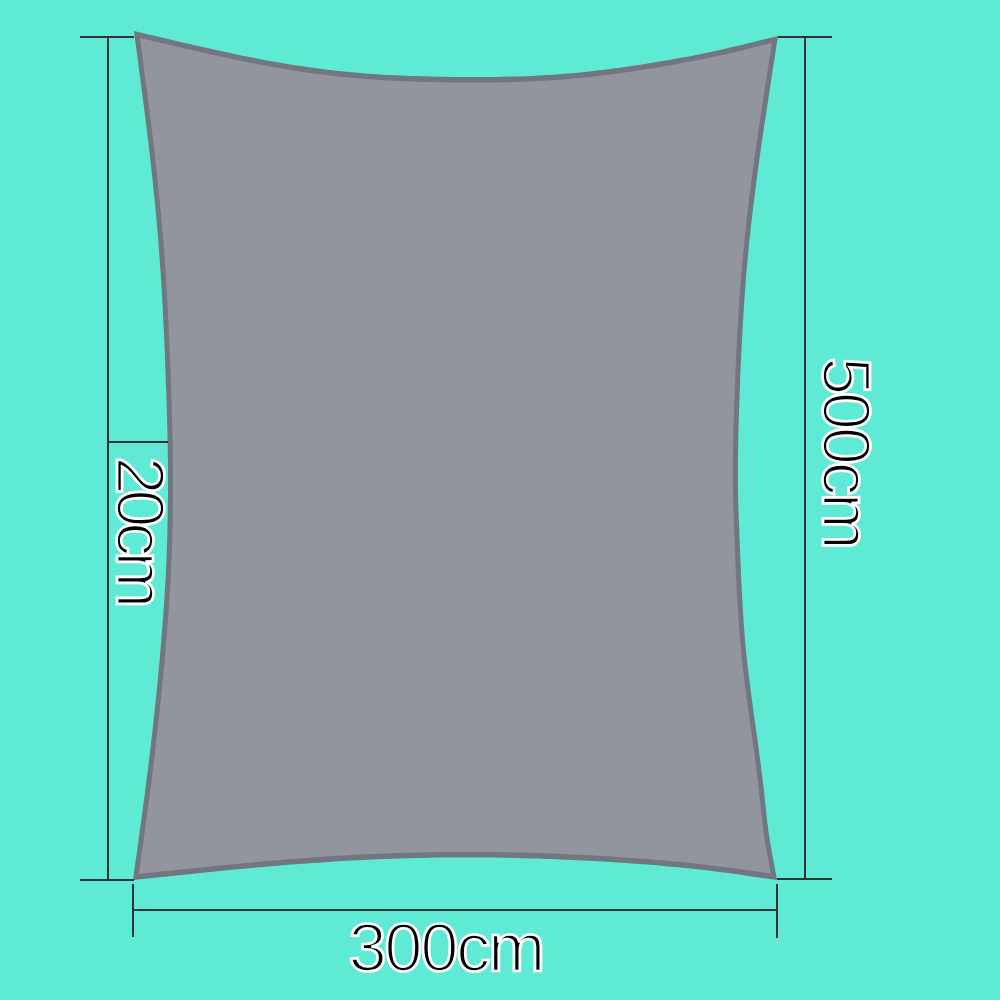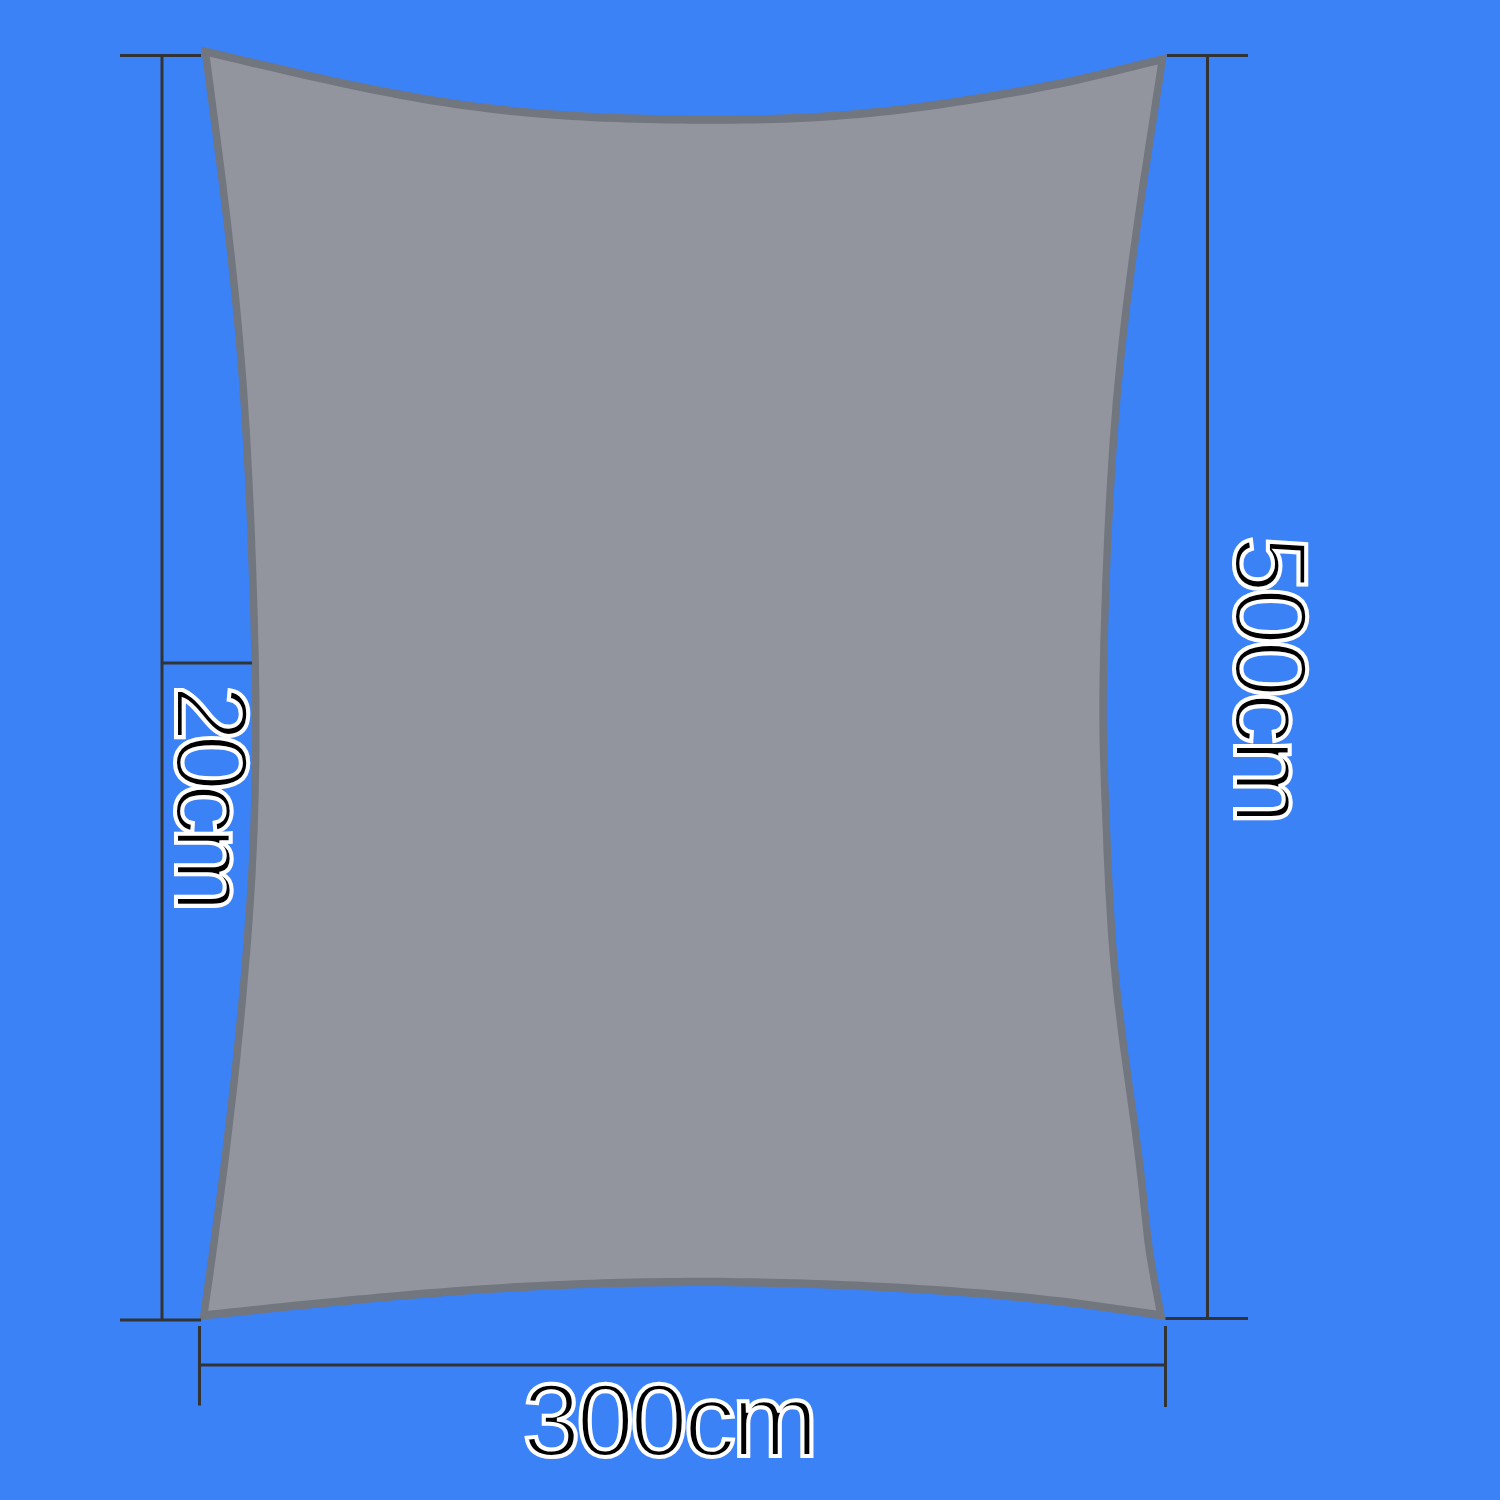--- a/index.html
+++ b/index.html
@@ -1,16 +1,16 @@
 <!DOCTYPE html>
 <html><head>
 <meta charset="utf-8">
 <style>
   html,body{margin:0;padding:0;background:#ffffff;}
-  .page{position:relative;width:1000px;height:1000px;background:#3b82f6;overflow:hidden;}
+  .page{position:relative;width:1000px;height:1000px;background:#5eead4;overflow:hidden;}
   svg{display:block;}
   text{font-family:"Liberation Sans",sans-serif;}
 </style>
 </head>
 <body>
 
 <div class="page">
 <svg width="1000" height="1000" viewBox="0 0 1000 1000">
 
   <g>

